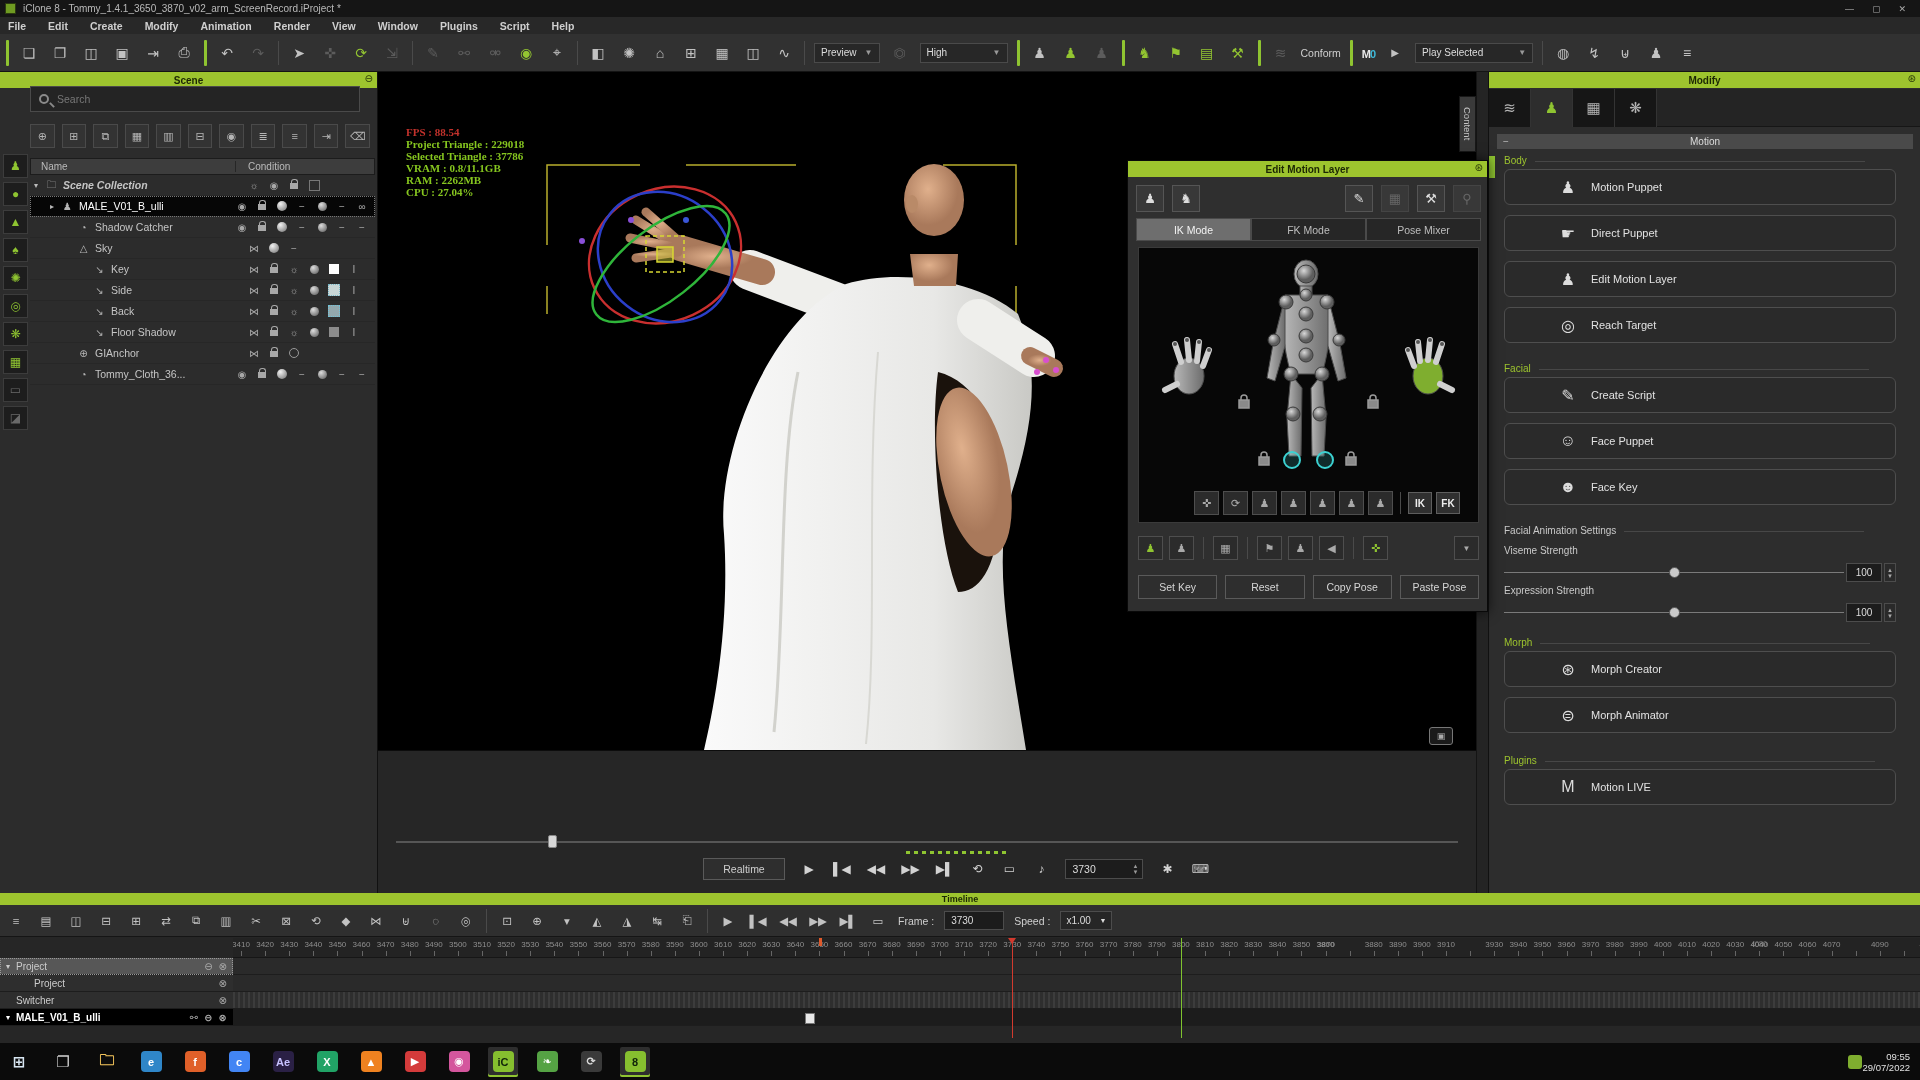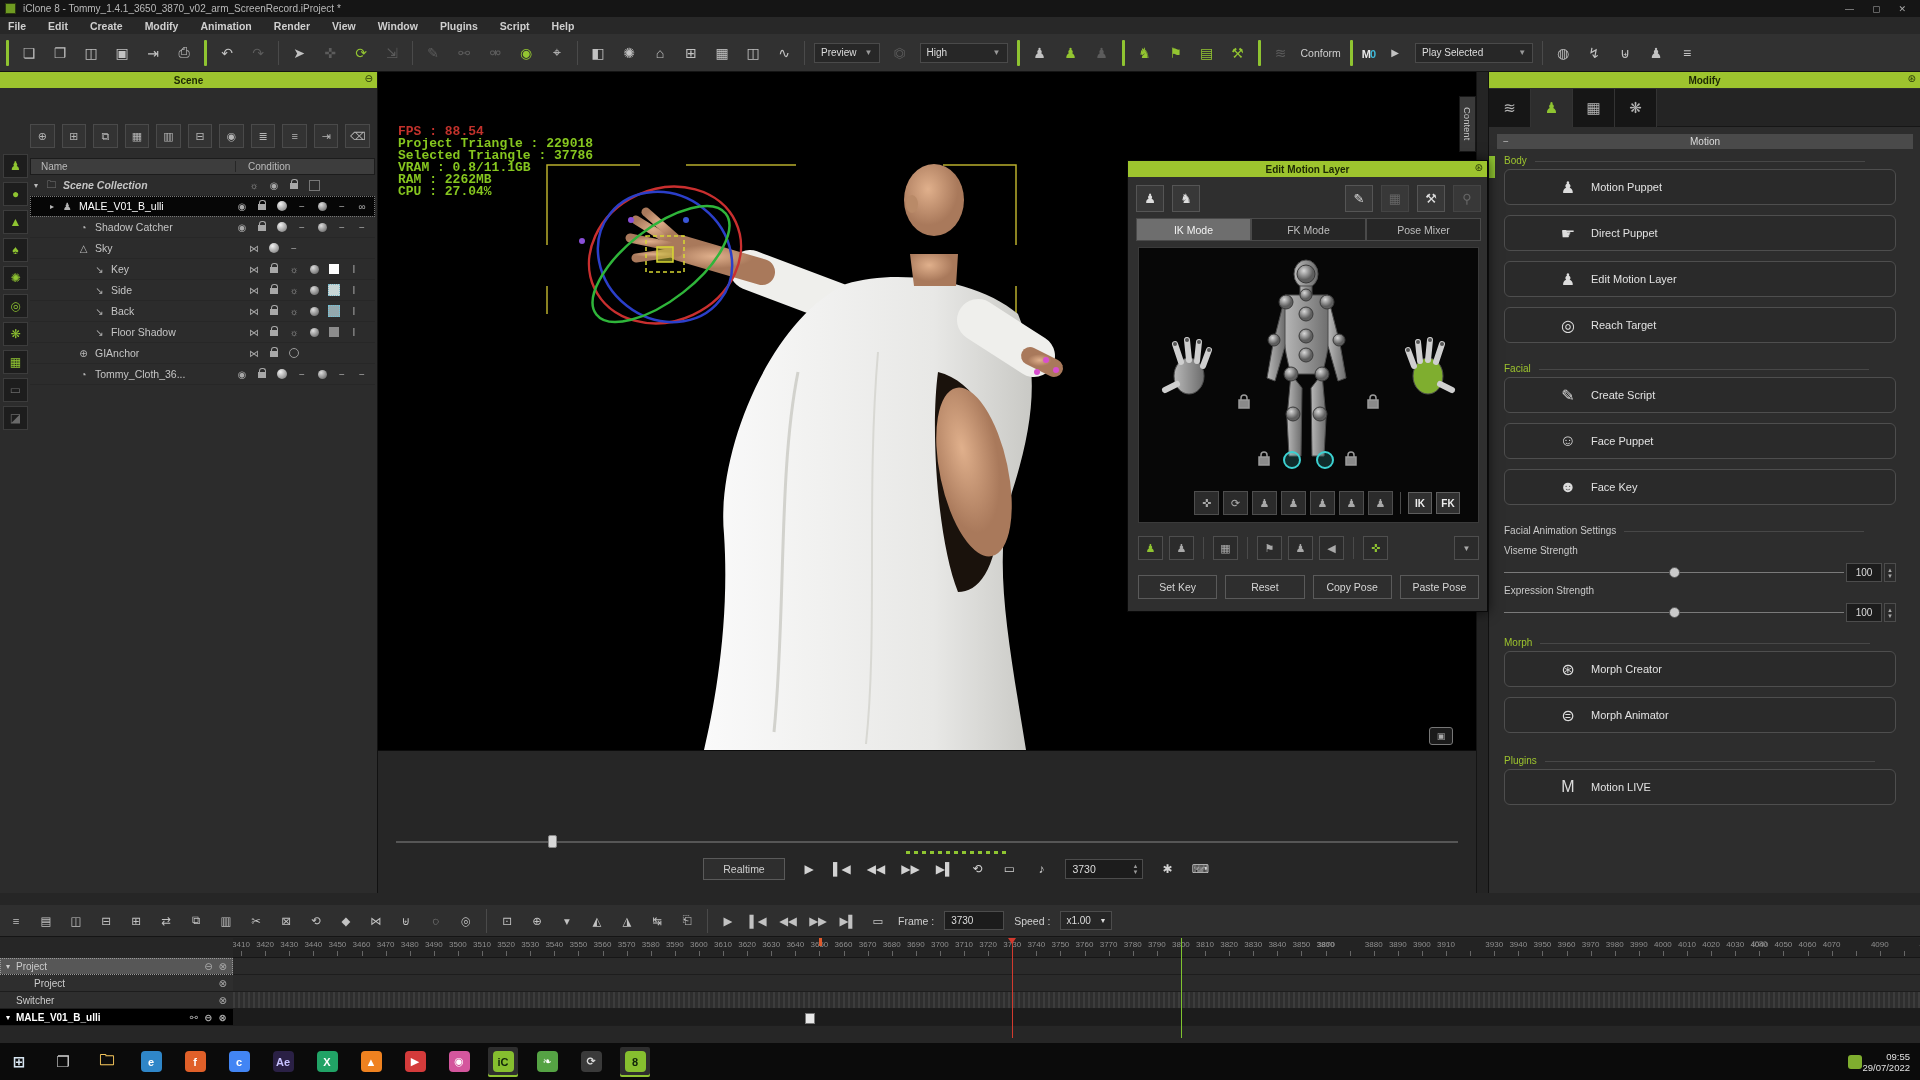--- a/index.html
+++ b/index.html
@@ -55,21 +55,21 @@
   .ci-lock::before{content:"";width:5px;height:4px;border:1px solid #a8a8a8;border-bottom:none;border-radius:3px 3px 0 0;position:absolute;top:1px;}
   .ci-lock::after{content:"";width:8px;height:6px;background:#a8a8a8;position:absolute;top:5px;}
   .ci-box::before{content:"";width:9px;height:9px;border:1px solid #777;}
   .ci-swatch-white::before{content:"";width:10px;height:10px;background:#fff;}
   .ci-swatch-light::before{content:"";width:10px;height:10px;background:#c9d6d6;border:1px dotted #7ab8c8;}
   .ci-swatch-dot::before{content:"";width:10px;height:10px;background:#93a8ad;border:1px dotted #6fc3d8;}
   .ci-swatch-gray::before{content:"";width:10px;height:10px;background:#8c8c8c;}
   .ci-circle::before{content:"";width:8px;height:8px;border-radius:50%;border:1px solid #999;}
   
   #viewport{left:378px;top:72px;width:1098px;height:678px;background:#000;overflow:hidden;}
-  #stats{position:absolute;left:20px;top:54px;font-family:Liberation Mono, monospace;font-size:13px;line-height:12px;letter-spacing:0;}
+  #stats{position:absolute;left:28px;top:54px;font-family:Liberation Serif, serif;font-size:11px;line-height:12px;letter-spacing:0;}
   #stats .red{color:#c3322c;font-weight:bold;}
   #stats .grn{color:#86c61f;font-weight:bold;}
   #minimap-box{position:absolute;left:1051px;top:655px;width:24px;height:18px;border:1px solid #777;border-radius:3px;background:#1a1a1a;color:#aaa;font-size:9px;display:flex;align-items:center;justify-content:center;}
   #viewport-lower{left:378px;top:750px;width:1098px;height:143px;background:#262626;border-top:1px solid #0c0c0c;}
   #mini-track{position:absolute;left:18px;top:90px;width:1062px;height:2px;background:#565656;}
   #mini-handle{position:absolute;left:170px;top:84px;width:9px;height:13px;background:#d8d8d8;border:1px solid #888;border-radius:2px;}
   #mini-dashes{position:absolute;left:528px;top:100px;width:100px;height:3px;background:repeating-linear-gradient(90deg,#8fc431 0 4px,transparent 4px 8px);}
   #playbar{position:absolute;left:325px;top:107px;display:flex;align-items:center;gap:16px;}
   #rt-btn{width:82px;height:22px;border:1px solid #5a5a5a;background:#2e2e2e;color:#cfcfcf;font-size:10.5px;display:flex;align-items:center;justify-content:center;}
   .pico{font-size:12px;color:#d2d2d2;min-width:16px;text-align:center;}
@@ -241,20 +241,24 @@
     <span class="tico ">⊎</span>
     <span class="tico ">♟</span>
     <span class="tico ">≡</span>
   </div>
 
 <div id="scene-panel" class="abs">
   <div class="panel-head">
     <span class="pt">Scene</span>
     <span class="pclose">⊖</span>
   </div>
+  <div id="scene-search">
+    <span class="mag"></span>
+    <span class="ph">Search</span>
+  </div>
   <div id="scene-icons">
       <div class="sbtn">⊕</div>
       <div class="sbtn">⊞</div>
       <div class="sbtn">⧉</div>
       <div class="sbtn">▦</div>
       <div class="sbtn">▥</div>
       <div class="sbtn">⊟</div>
       <div class="sbtn">◉</div>
       <div class="sbtn">≣</div>
       <div class="sbtn">≡</div>
@@ -768,20 +772,21 @@
       </div>
       <div class="grp-label" style="top: 683px; left: 15px;">Plugins</div>
       <div class="modbtn" style="top: 697px;">
         <span class="bic">M</span>
         <span>Motion LIVE</span>
       </div>
     </div>
 </div>
 
 <div id="timeline" class="abs">
+  <div id="tl-head">Timeline</div>
   <div id="tl-toolbar">
       <span class="tlico">≡</span>
       <span class="tlico">▤</span>
       <span class="tlico">◫</span>
       <span class="tlico">⊟</span>
       <span class="tlico">⊞</span>
       <span class="tlico">⇄</span>
       <span class="tlico">⧉</span>
       <span class="tlico">▥</span>
       <span class="tlico">✂</span>

